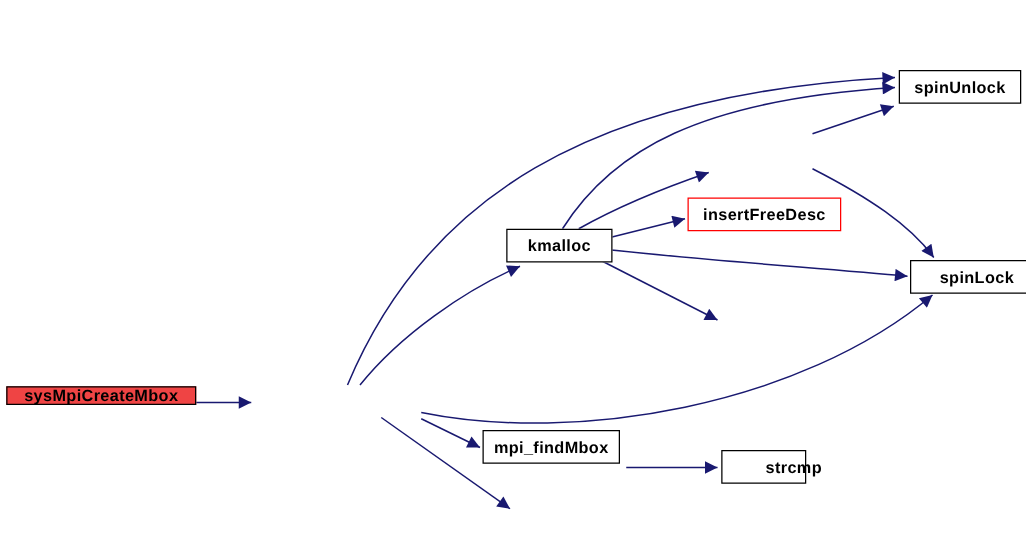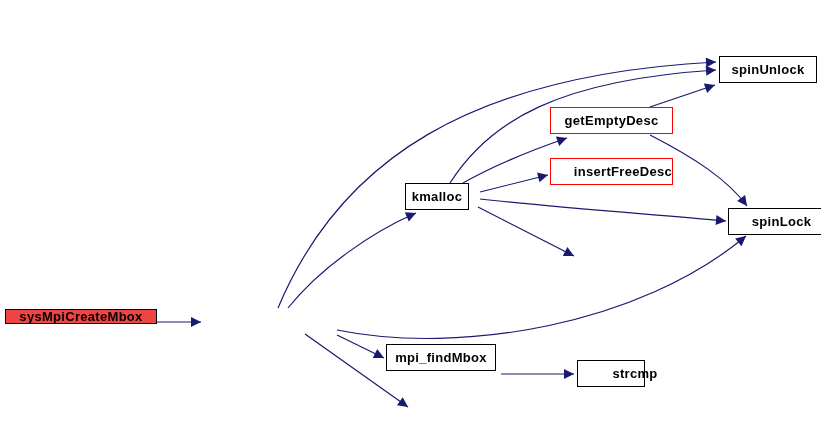--- a/index.html
+++ b/index.html
@@ -60,27 +60,24 @@
       <path d="M480,192 L548,175" fill="none" stroke="#191970" stroke-width="1.2" marker-end="url(#arrow)"></path>
       <path d="M480,199 C560,208 650,214 726,221" fill="none" stroke="#191970" stroke-width="1.2" marker-end="url(#arrow)"></path>
       <path d="M478,207 L574,256" fill="none" stroke="#191970" stroke-width="1.2" marker-end="url(#arrow)"></path>
       <path d="M650,107 L715,85" fill="none" stroke="#191970" stroke-width="1.2" marker-end="url(#arrow)"></path>
       <path d="M650,135 C695,158 728,180 747,206" fill="none" stroke="#191970" stroke-width="1.2" marker-end="url(#arrow)"></path>
       <path d="M501,374 L574,374" fill="none" stroke="#191970" stroke-width="1.2" marker-end="url(#arrow)"></path>
     </svg>
     <div class="node" style="left: 5px; top: 309px; width: 152px; height: 15px; background: #ef4444; border: 1px solid rgb(0, 0, 0);">
       <span>sysMpiCreateMbox</span>
     </div>
-    <div class="node" style="left: 405px; top: 183px; width: 64px; height: 27px; background: rgb(255, 255, 255); border: 1px solid rgb(0, 0, 0);">
+    <div class="node" style="left: 405px; top: 183px; width: 85px; height: 27px; background: rgb(255, 255, 255); border: 1px solid rgb(0, 0, 0);">
       <span>kmalloc</span>
     </div>
-    <div class="node" style="left: 550px; top: 107px; width: 123px; height: 27px; background: rgb(255, 255, 255); border: 1px solid rgb(255, 0, 0);">
-      <span>getEmptyDesc</span>
-    </div>
-    <div class="node" style="left: 550px; top: 158px; width: 123px; height: 27px; background: rgb(255, 255, 255); border: 1px solid rgb(255, 0, 0); justify-content: flex-end;">
+    <div class="node" style="left: 550px; top: 158px; width: 123px; height: 27px; background: rgb(255, 255, 255); border: 1px solid rgb(255, 0, 0);">
       <span>insertFreeDesc</span>
     </div>
     <div class="node" style="left: 719px; top: 56px; width: 98px; height: 27px; background: rgb(255, 255, 255); border: 1px solid rgb(0, 0, 0);">
       <span>spinUnlock</span>
     </div>
     <div class="node" style="left: 728px; top: 208px; width: 107px; height: 27px; background: rgb(255, 255, 255); border: 1px solid rgb(0, 0, 0);">
       <span>spinLock</span>
     </div>
     <div class="node" style="left: 386px; top: 344px; width: 110px; height: 27px; background: rgb(255, 255, 255); border: 1px solid rgb(0, 0, 0);">
       <span>mpi_findMbox</span>

